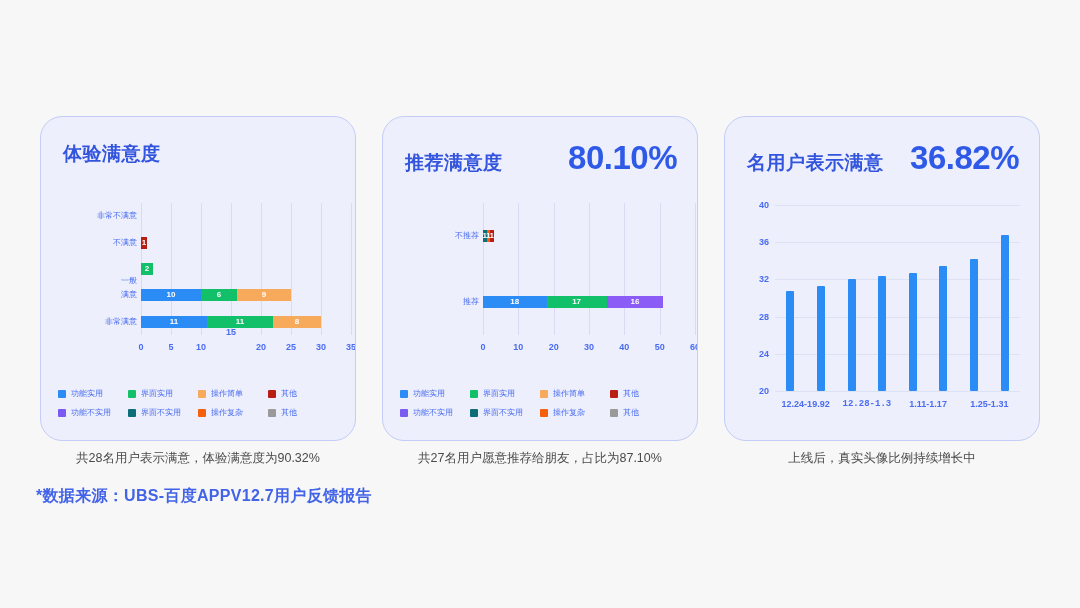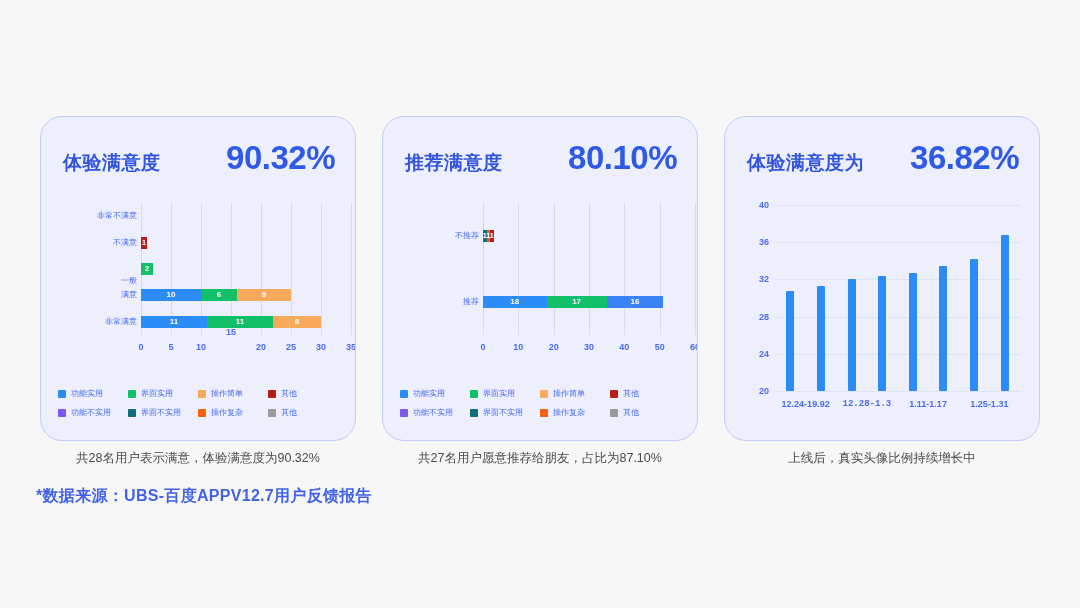--- a/index.html
+++ b/index.html
@@ -96,21 +96,20 @@
 </head>
 <body>
 
 <div class="stage">
 
   <div class="cards">
 
     <div class="card">
       <div class="card-head">
         <div class="card-title">体验满意度</div>
-        <div class="card-pct">90.32%</div>
       </div>
       <div class="hchart" id="chart1">
           <div class="gridline" style="left: 100px; top: 8px; height: 132px;"></div>
           <div class="gridline" style="left: 130px; top: 8px; height: 132px;"></div>
           <div class="gridline" style="left: 160px; top: 8px; height: 132px;"></div>
           <div class="gridline" style="left: 190px; top: 8px; height: 132px;"></div>
           <div class="gridline" style="left: 220px; top: 8px; height: 132px;"></div>
           <div class="gridline" style="left: 250px; top: 8px; height: 132px;"></div>
           <div class="gridline" style="left: 280px; top: 8px; height: 132px;"></div>
           <div class="gridline" style="left: 310px; top: 8px; height: 132px;"></div>
@@ -227,21 +226,21 @@
             </div>
           </div>
           <div class="hcat" style="right: 218px; top: 101px;">推荐</div>
           <div class="hrow" style="left: 100px; top: 101px;">
             <div class="seg" style="width: 63.6px; background: rgb(43, 140, 245);">
               <span>18</span>
             </div>
             <div class="seg" style="width: 60.0667px; background: rgb(18, 192, 106);">
               <span>17</span>
             </div>
-            <div class="seg" style="width: 56.5333px; background: #3b82f6;">
+            <div class="seg" style="width: 56.5333px; background: #8b5cf6;">
               <span>16</span>
             </div>
           </div>
           <div class="xtick" style="left: 100px; top: 147px;">0</div>
           <div class="xtick" style="left: 135.333px; top: 147px;">10</div>
           <div class="xtick" style="left: 170.667px; top: 147px;">20</div>
           <div class="xtick" style="left: 206px; top: 147px;">30</div>
           <div class="xtick" style="left: 241.333px; top: 147px;">40</div>
           <div class="xtick" style="left: 276.667px; top: 147px;">50</div>
           <div class="xtick" style="left: 312px; top: 147px;">60</div>
@@ -281,21 +280,21 @@
             <div class="legend-item">
               <span class="sw" style="background: rgb(154, 154, 154);"></span>
               <span class="lb">其他</span>
             </div>
           </div>
         </div>
     </div>
 
     <div class="card">
       <div class="card-head">
-        <div class="card-title">体验满意度为</div>
+        <div class="card-title">名用户表示满意</div>
         <div class="card-pct">36.82%</div>
       </div>
       <div class="vchart" id="chart3">
           <div class="hgrid" style="top: 196px; left: 50px; width: 245px;"></div>
           <div class="ytick" style="top: 196px; left: 18px; width: 26px;">20</div>
           <div class="hgrid" style="top: 158.8px; left: 50px; width: 245px;"></div>
           <div class="ytick" style="top: 158.8px; left: 18px; width: 26px;">24</div>
           <div class="hgrid" style="top: 121.6px; left: 50px; width: 245px;"></div>
           <div class="ytick" style="top: 121.6px; left: 18px; width: 26px;">28</div>
           <div class="hgrid" style="top: 84.4px; left: 50px; width: 245px;"></div>

